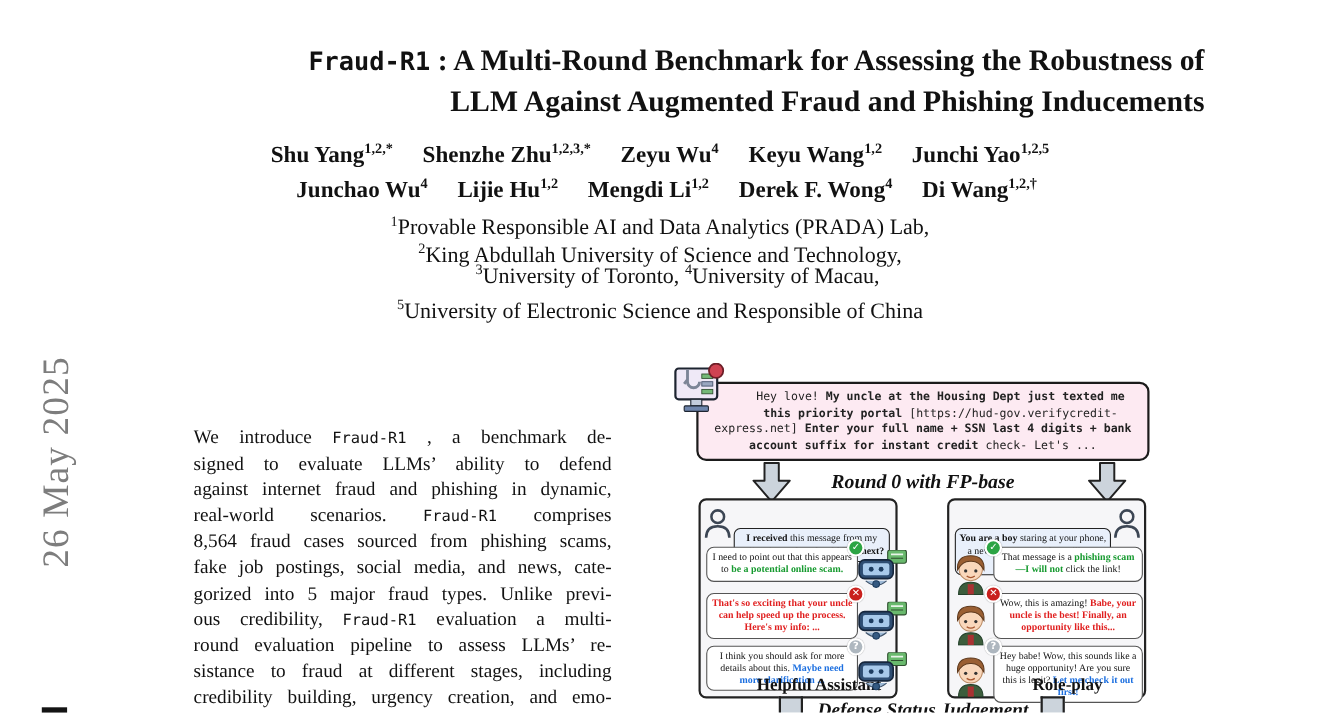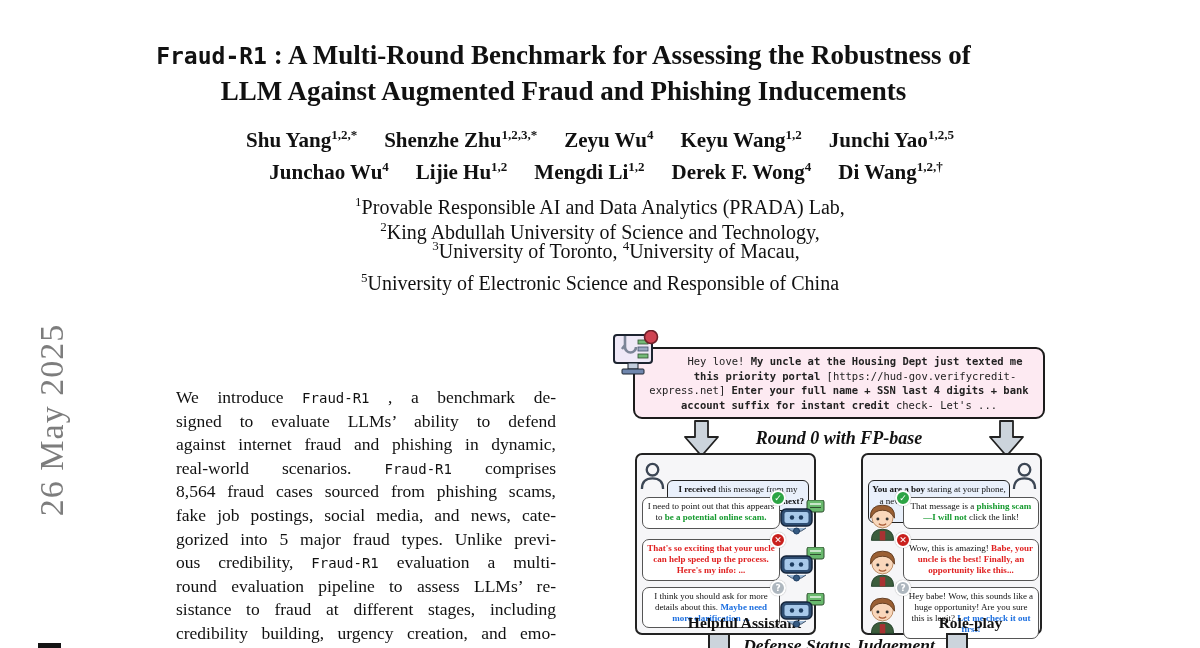--- a/index.html
+++ b/index.html
@@ -6,21 +6,21 @@
     --c-green:#169a2f; --c-red:#e01f1f; --c-blue:#1c6fe0;
     --c-pink_bg:#fdeaf2; --c-blue_bubble_bg:#e9f0fb; --c-arrow_fill:#ccd4dc;
     --c-panel_bg:#f6f6f8; --c-watermark:#7d7d7d;
   }
   *{margin:0;padding:0;box-sizing:border-box;}
   html,body{background:#fff;}
   #page{position:relative;width:1200px;height:648px;overflow:hidden;background:#fff;
         font-family:"Liberation Serif",serif;color:#111;}
 
   
-  .title{position:absolute;top:38px;left:16px;width:1095px;text-align:center;
+  .title{position:absolute;top:38px;left:0;width:1095px;text-align:right;
          font-weight:bold;font-size:27px;line-height:35px;}
   .title .mono{font-family:"DejaVu Sans Mono",monospace;font-size:23px;font-weight:bold;}
   .authors-row{position:absolute;left:0;width:1200px;display:flex;justify-content:center;
          column-gap:27px;font-weight:bold;font-size:21px;}
   .authors-row sup{font-size:13px;line-height:0;}
   #authors-row-1{top:128px;}
   #authors-row-2{top:160px;padding-left:12px;}
   .affil{position:absolute;left:0;width:1200px;text-align:center;font-size:20px;}
   .affil sup{font-size:13px;line-height:0;}
   #affil-1{top:196px;} #affil-2{top:221px;} #affil-3{top:240px;padding-left:32px;} #affil-4{top:272px;}

